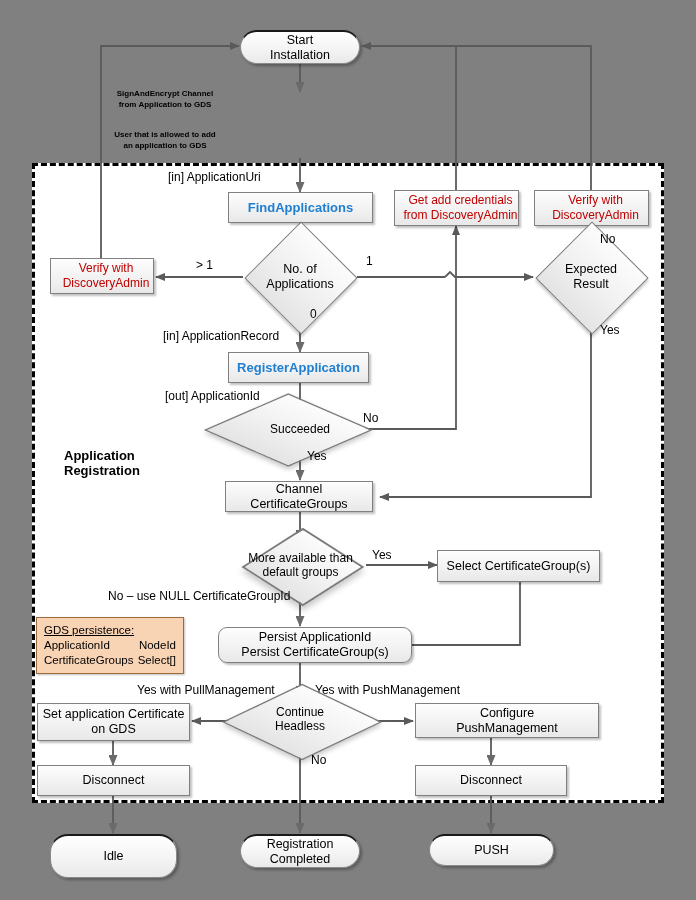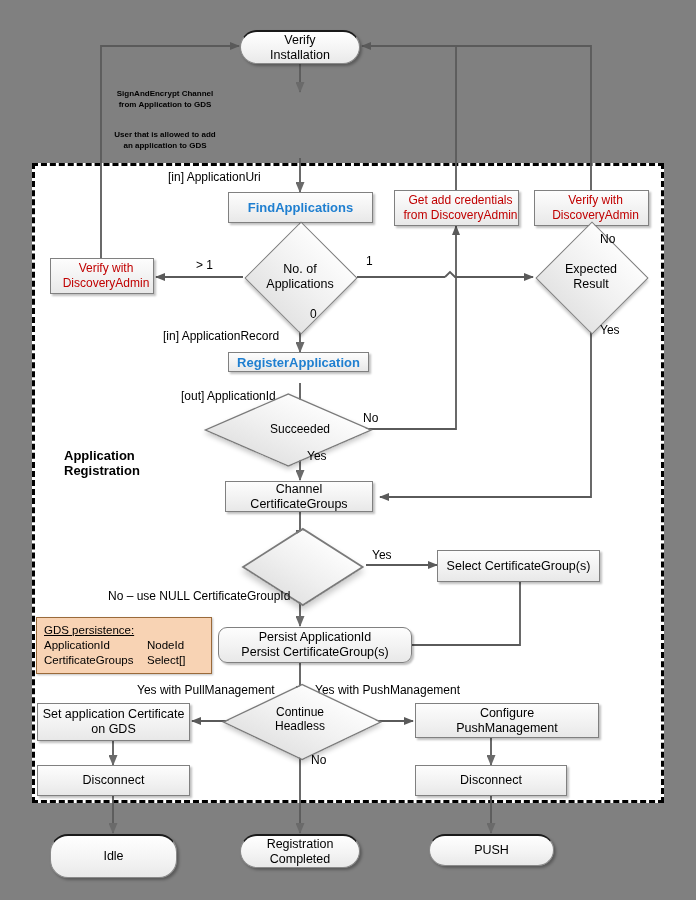--- a/index.html
+++ b/index.html
@@ -168,21 +168,21 @@
       <path d="M491,738 L491,765" marker-end="url(#ah2)"></path>
 
       <path d="M113,796 L113,833" marker-end="url(#ah2)"></path>
 
       <path d="M300,747 L300,833" marker-end="url(#ah2)"></path>
 
       <path d="M491,796 L491,833" marker-end="url(#ah2)"></path>
     </g>
   </svg>
 
-  <div class="term" style="left:240px;top:30px;width:120px;height:34px;">Verify
+  <div class="term" style="left:240px;top:30px;width:120px;height:34px;">Start
 Installation</div>
 
 
   <div class="lbl small" style="left:106px;top:88px;width:118px;">SignAndEncrypt Channel
 from Application to GDS</div>
   <div class="lbl small" style="left:106px;top:129px;width:118px;">User that is allowed to add
 an application to GDS</div>
 
   <div class="lbl" style="left:168px;top:170px;">[in] ApplicationUri</div>
 
@@ -210,45 +210,47 @@
   </div>
 
   <div class="lbl" style="left:196px;top:258px;">&gt; 1</div>
   <div class="lbl" style="left:366px;top:254px;">1</div>
   <div class="lbl" style="left:310px;top:307px;">0</div>
   <div class="lbl" style="left:600px;top:232px;">No</div>
   <div class="lbl" style="left:600px;top:323px;">Yes</div>
 
   <div class="lbl" style="left:163px;top:329px;">[in] ApplicationRecord</div>
 
-  <div class="node blue" style="left:228px;top:352px;width:141px;height:20px;">RegisterApplication</div>
-
-  <div class="lbl" style="left:165px;top:389px;margin-left:16px;">[out] ApplicationId</div>
+  <div class="node blue" style="left:228px;top:352px;width:141px;height:31px;">RegisterApplication</div>
+
+  <div class="lbl" style="left:165px;top:389px;">[out] ApplicationId</div>
 
   <div class="diamond" style="left:261px;top:404px;width:50px;height:50px;transform:scaleX(2.3);transform-origin:center;">
     <div class="dshape"></div>
   </div>
   <div class="lbl" style="left:240px;top:422px;width:120px;text-align:center;">Succeeded</div>
 
   <div class="lbl" style="left:363px;top:411px;">No</div>
   <div class="lbl" style="left:307px;top:449px;">Yes</div>
 
   <div class="node" style="left:225px;top:481px;width:148px;height:31px;">Channel CertificateGroups</div>
 
   <div class="diamond" style="left:283px;top:548px;width:35px;height:35px;transform:scale(2.35,1.5);transform-origin:center;">
     <div class="dshape"></div>
   </div>
+  <div class="lbl" style="left:220px;top:551px;width:161px;text-align:center;">More available than
+default groups</div>
 
   <div class="lbl" style="left:372px;top:548px;">Yes</div>
 
   <div class="node" style="left:437px;top:550px;width:163px;height:32px;">Select CertificateGroup(s)</div>
 
   <div class="lbl" style="left:108px;top:589px;">No – use NULL CertificateGroupId</div>
 
-  <div class="note" style="left:36px;top:617px;width:176px;">
+  <div class="note" style="left:36px;top:617px;width:148px;">
     <div><u>GDS persistence:</u></div>
     <div class="row">
       <span class="c1">ApplicationId</span>
       <span class="c2">NodeId</span>
     </div>
     <div class="row">
       <span class="c1">CertificateGroups</span>
       <span class="c2">Select[]</span>
     </div>
   </div>

